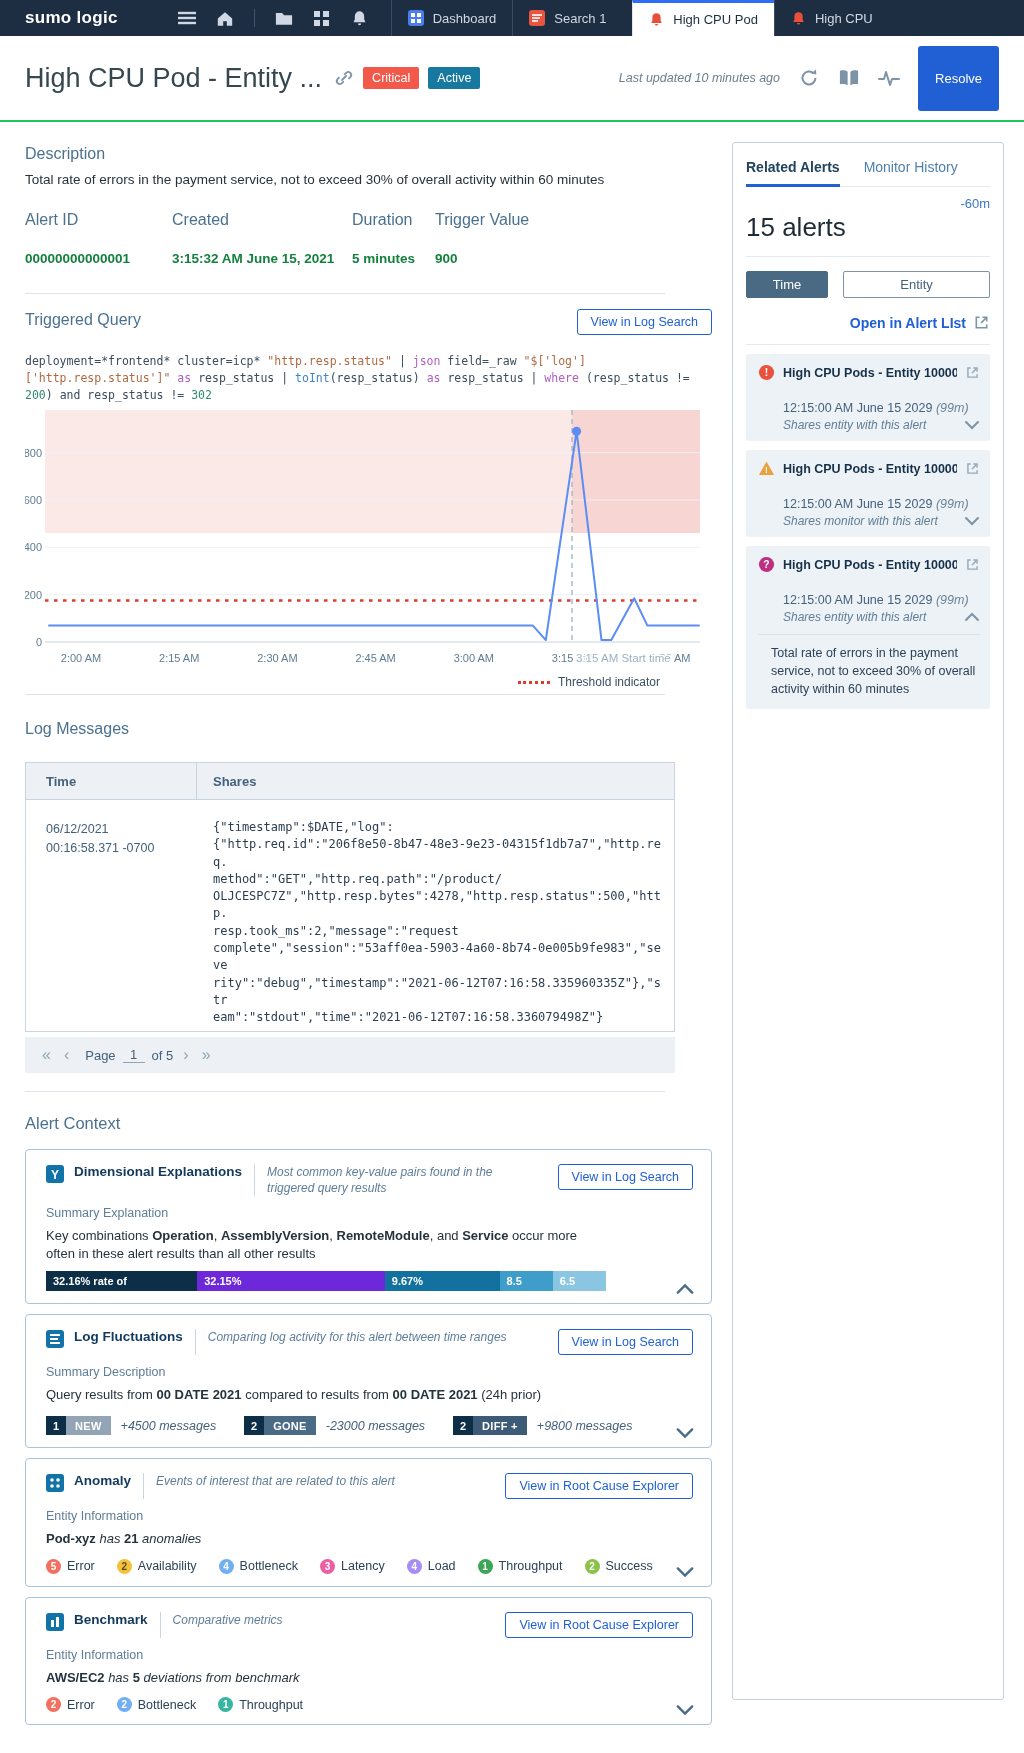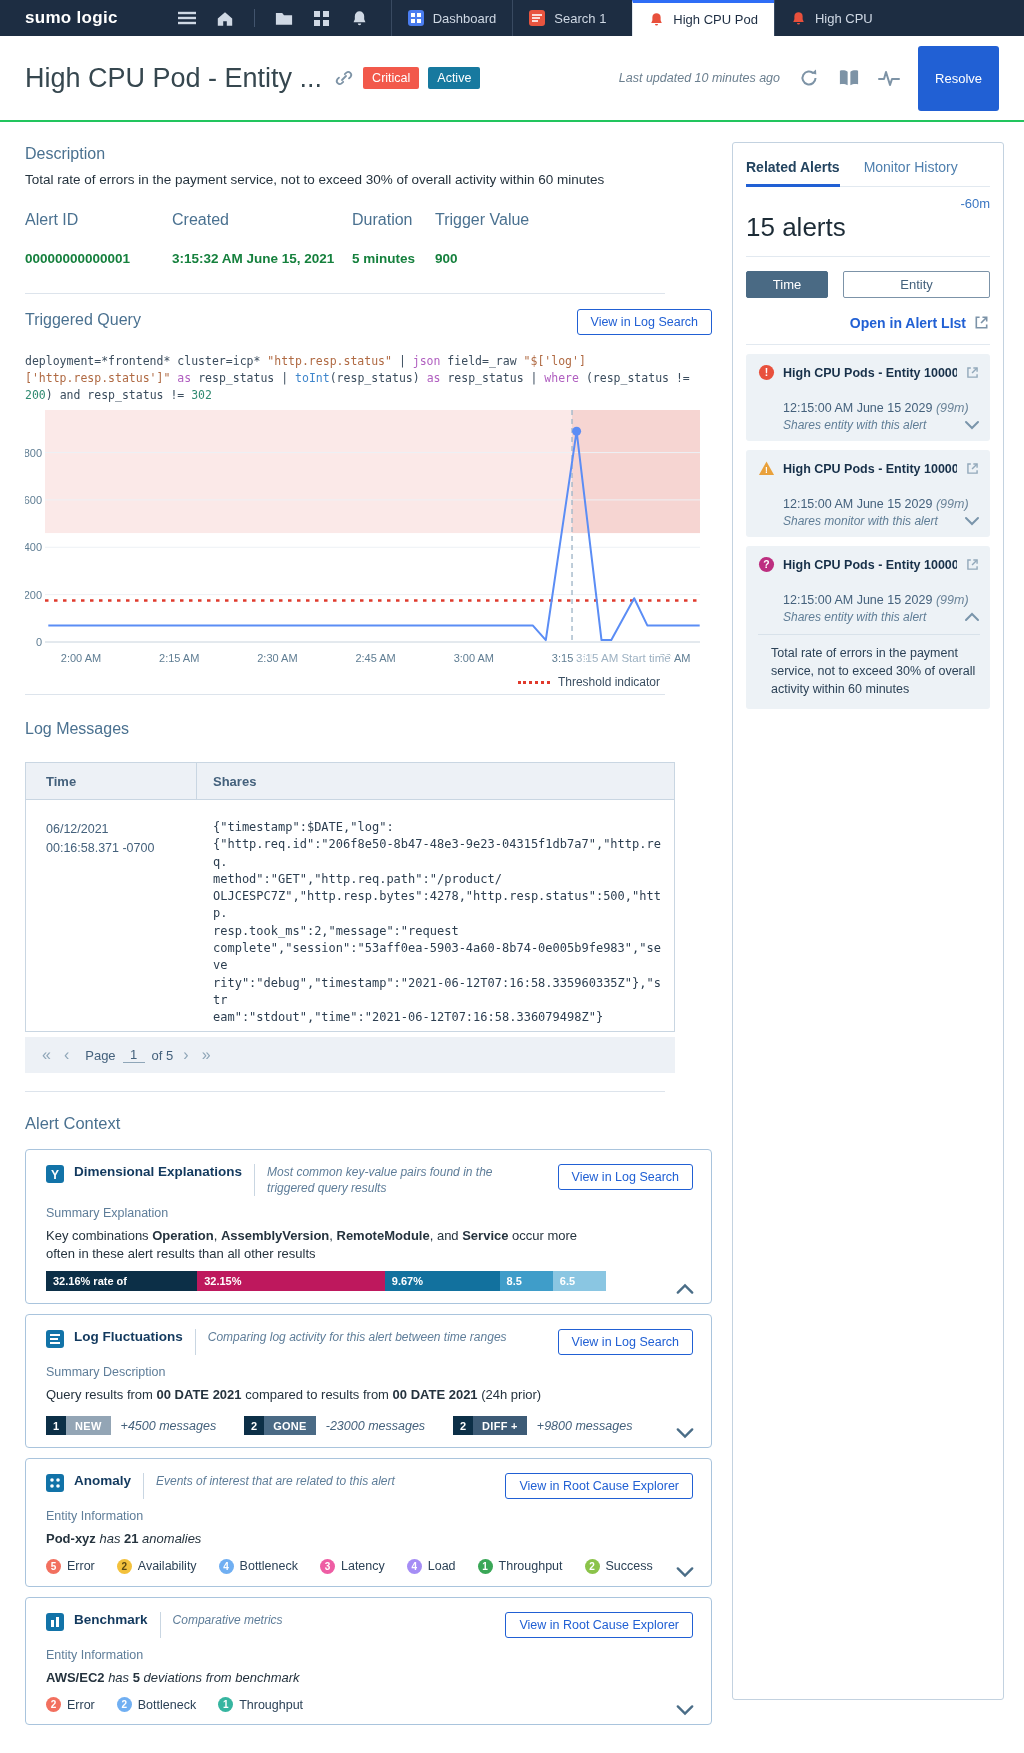--- a/index.html
+++ b/index.html
@@ -344,21 +344,21 @@
           </span>
           <span class="cc-title">Dimensional Explanations</span>
           <span class="cc-div"></span>
           <span class="cc-sub">Most common key-value pairs found in the triggered query results</span>
           <button class="view-btn cc-btn">View in Log Search</button>
         </div>
         <div class="cc-sec">Summary Explanation</div>
         <div class="cc-body"><span>Key combinations </span><b>Operation</b><span>, </span><b>AssemblyVersion</b><span>, </span><b>RemoteModule</b><span>, and </span><b>Service</b><span> occur more often in these alert results than all other results</span></div>
         <div class="dim-bar">
           <div class="dim-seg" style="width: 27%; background: rgb(12, 47, 71);">32.16% rate of</div>
-          <div class="dim-seg" style="width: 33.5%; background: #be185d;">32.15%</div>
+          <div class="dim-seg" style="width: 33.5%; background: #6d28d9;">32.15%</div>
           <div class="dim-seg" style="width: 20.5%; background: rgb(18, 113, 158);">9.67%</div>
           <div class="dim-seg" style="width: 9.5%; background: rgb(63, 157, 201);">8.5</div>
           <div class="dim-seg" style="width: 9.5%; background: rgb(138, 198, 226);">6.5</div>
         </div>
         <span class="card-chev">
           <svg width="20" height="12" viewBox="0 0 16 10">
             <polyline points="2,8 8,2 14,8" fill="none" stroke="#4a6d87" stroke-width="2" stroke-linecap="round"></polyline>
           </svg>
         </span>
       </div>

